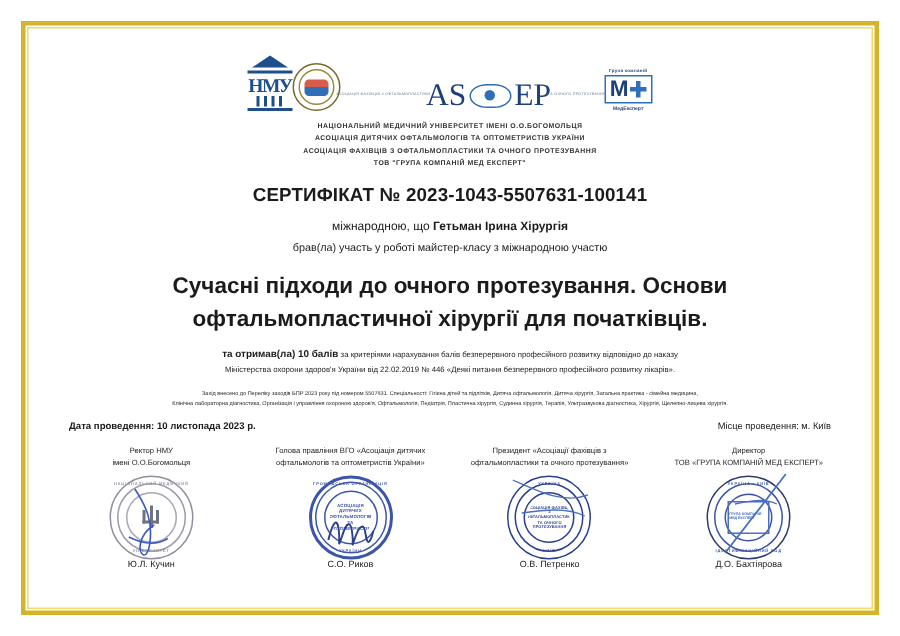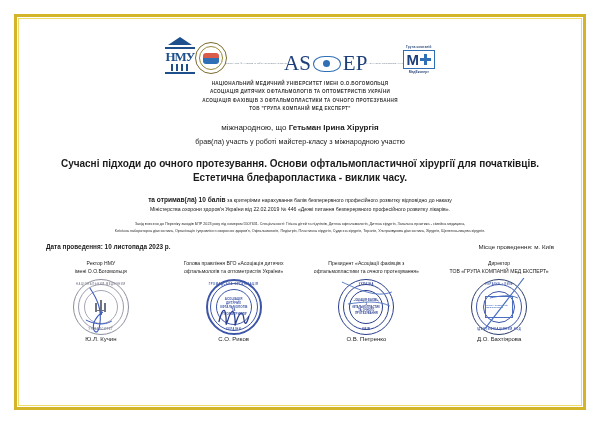--- a/index.html
+++ b/index.html
@@ -102,21 +102,21 @@
   .orgs div{font-size:4.6px;letter-spacing:.35px;color:#333;line-height:1.85;
     text-transform:uppercase;font-weight:600;}
 
   
   .cert-no{margin-top:9px;font-size:12.5px;font-weight:700;letter-spacing:.1px;}
   .confirm{margin-top:9px;font-size:8px;}
   .confirm b{font-weight:700;}
   .participation{margin-top:5px;font-size:7.2px;}
 
   .event{margin-top:11px;text-align:center;}
-  .event div{font-size:10px;font-weight:700;line-height:1.45;}
+  .event div{font-size:15px;font-weight:700;line-height:1.45;}
 
   .points{margin-top:9px;text-align:center;}
   .points .l1{font-size:5.2px;line-height:1.6;}
   .points .l1 b{font-size:6.6px;font-weight:700;}
   .points .l2{font-size:5.2px;line-height:1.7;}
 
   .specs{margin-top:7px;text-align:center;}
   .specs div{font-size:3.7px;line-height:1.9;color:#2b2b2b;}
 
   .meta{
@@ -247,30 +247,30 @@
       </div>
     </div>
 
     <div class="orgs">
       <div>НАЦІОНАЛЬНИЙ МЕДИЧНИЙ УНІВЕРСИТЕТ ІМЕНІ О.О.БОГОМОЛЬЦЯ</div>
       <div>АСОЦІАЦІЯ ДИТЯЧИХ ОФТАЛЬМОЛОГІВ ТА ОПТОМЕТРИСТІВ УКРАЇНИ</div>
       <div>АСОЦІАЦІЯ ФАХІВЦІВ З ОФТАЛЬМОПЛАСТИКИ ТА ОЧНОГО ПРОТЕЗУВАННЯ</div>
       <div>ТОВ "ГРУПА КОМПАНІЙ МЕД ЕКСПЕРТ"</div>
     </div>
 
+    <div class="cert-no">СЕРТИФІКАТ № 2023-1043-5507631-100141</div>
 
     <div class="confirm">
       <span>міжнародною, що </span><b>Гетьман Ірина Хірургія</b>
     </div>
 
     <div class="participation">брав(ла) участь у роботі майстер-класу з міжнародною участю</div>
 
     <div class="event">
       <div>Сучасні підходи до очного протезування. Основи офтальмопластичної хірургії для початківців.</div>
-      <div>Естетична блефаропластика - виклик часу.</div>
     </div>
 
     <div class="points">
       <div class="l1"><b>та отримав(ла) 10 балів</b><span> за критеріями нарахування балів безперервного професійного розвитку відповідно до наказу</span></div>
       <div class="l2">Міністерства охорони здоров'я України від 22.02.2019 № 446 «Деякі питання безперервного професійного розвитку лікарів».</div>
     </div>
 
     <div class="specs">
       <div>Захід внесено до Переліку заходів БПР 2023 року під номером 5507631. Спеціальності: Гігієна дітей та підлітків, Дитяча офтальмологія, Дитяча хірургія, Загальна практика - сімейна медицина,</div>
       <div>Клінічна лабораторна діагностика, Організація і управління охороною здоров'я, Офтальмологія, Педіатрія, Пластична хірургія, Судинна хірургія, Терапія, Ультразвукова діагностика, Хірургія, Щелепно-лицева хірургія.</div>

